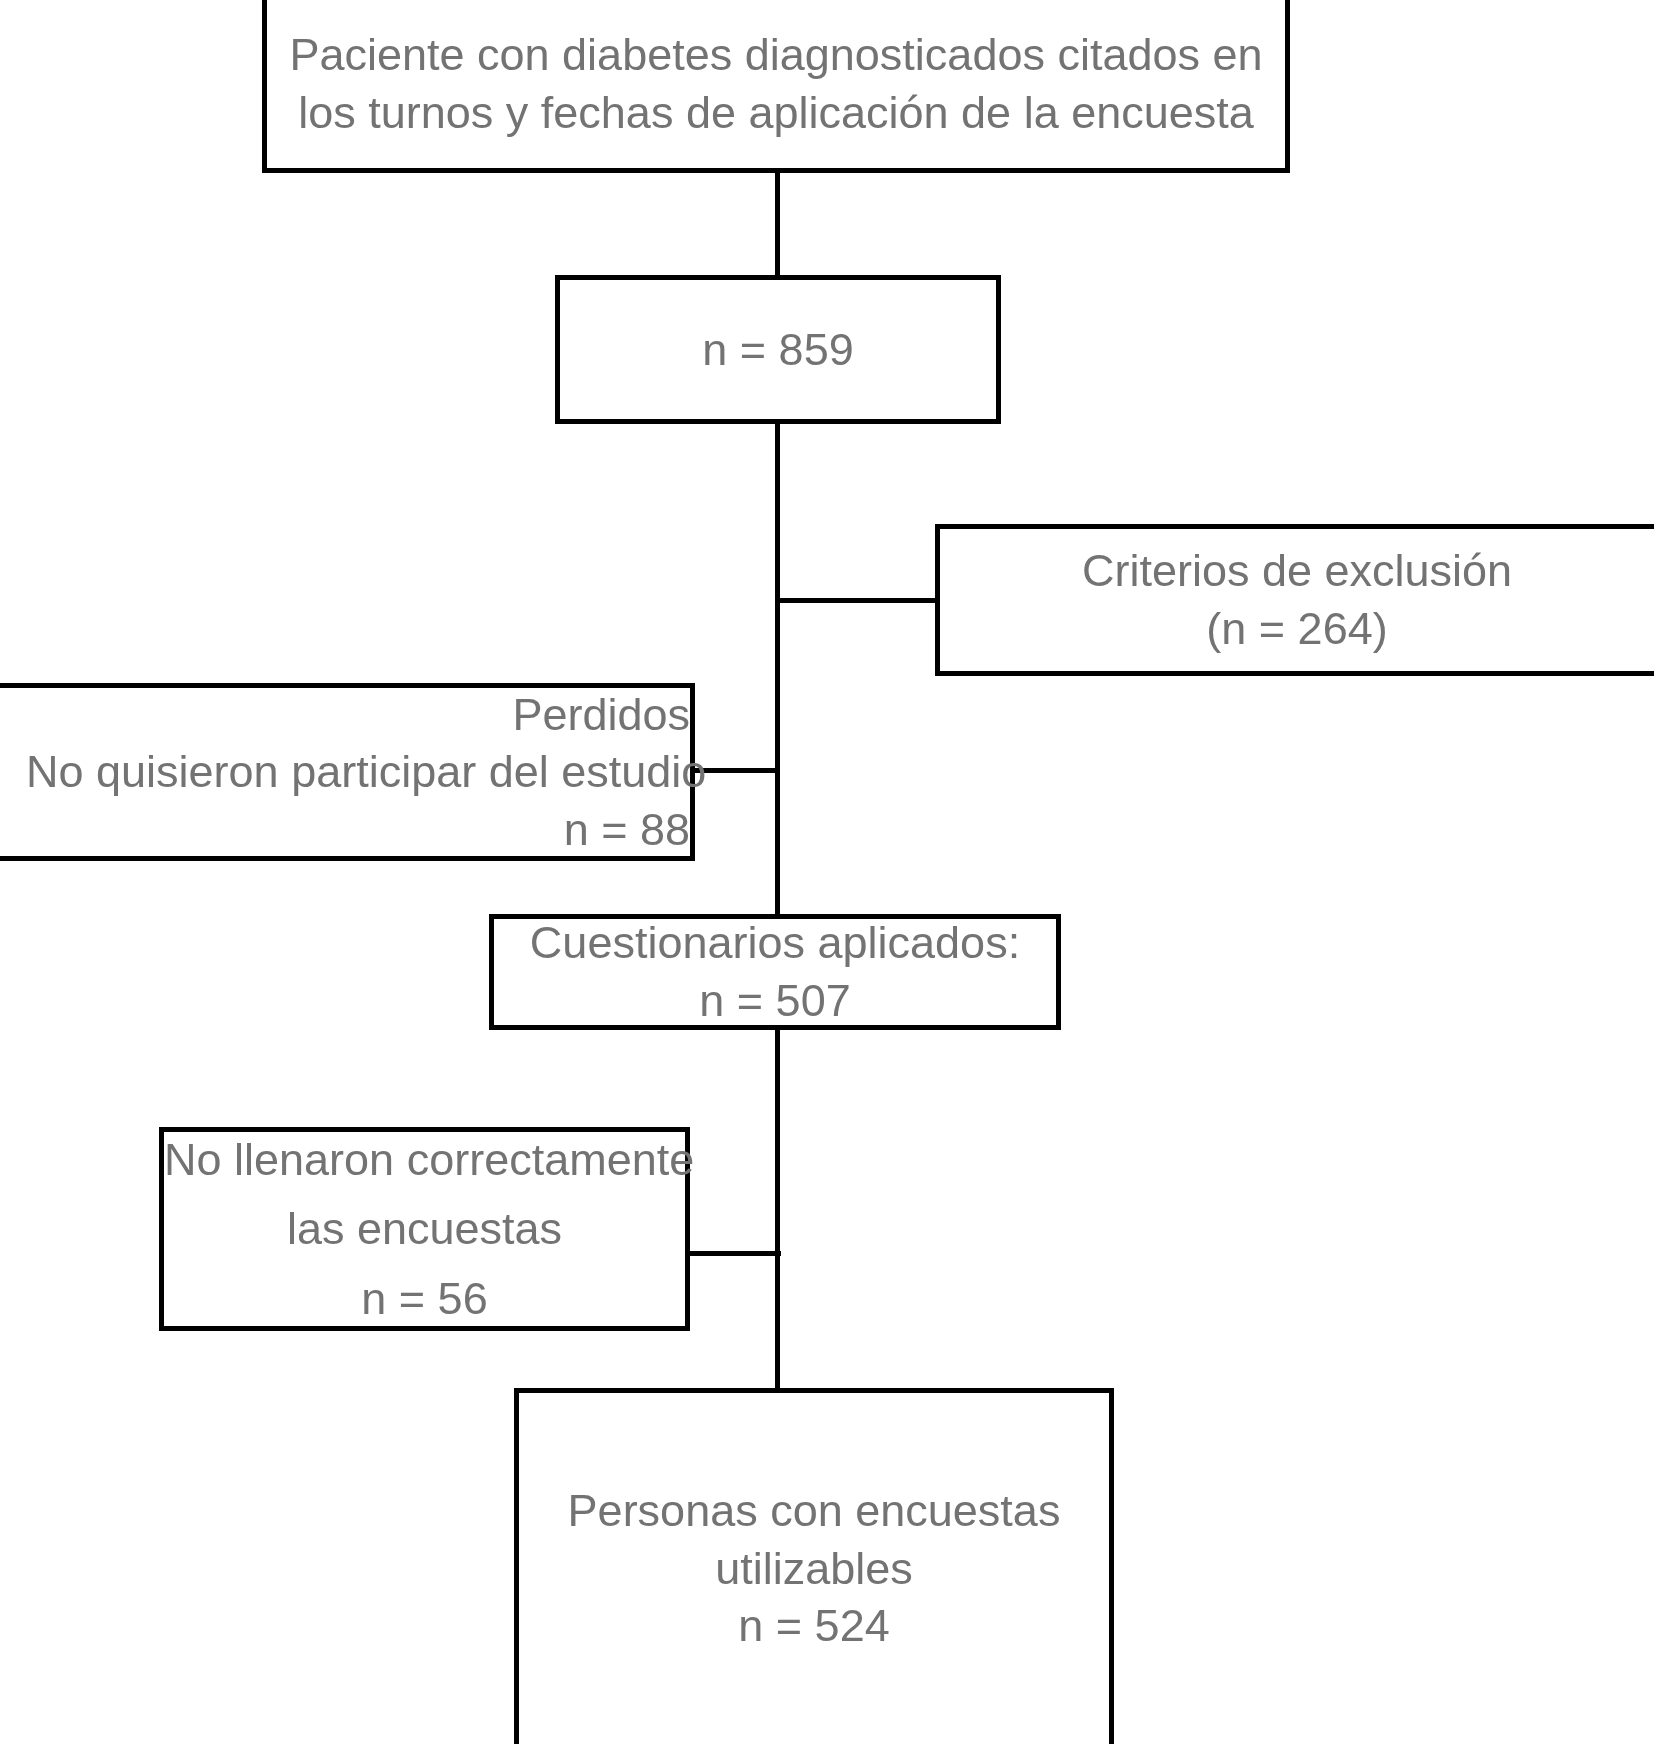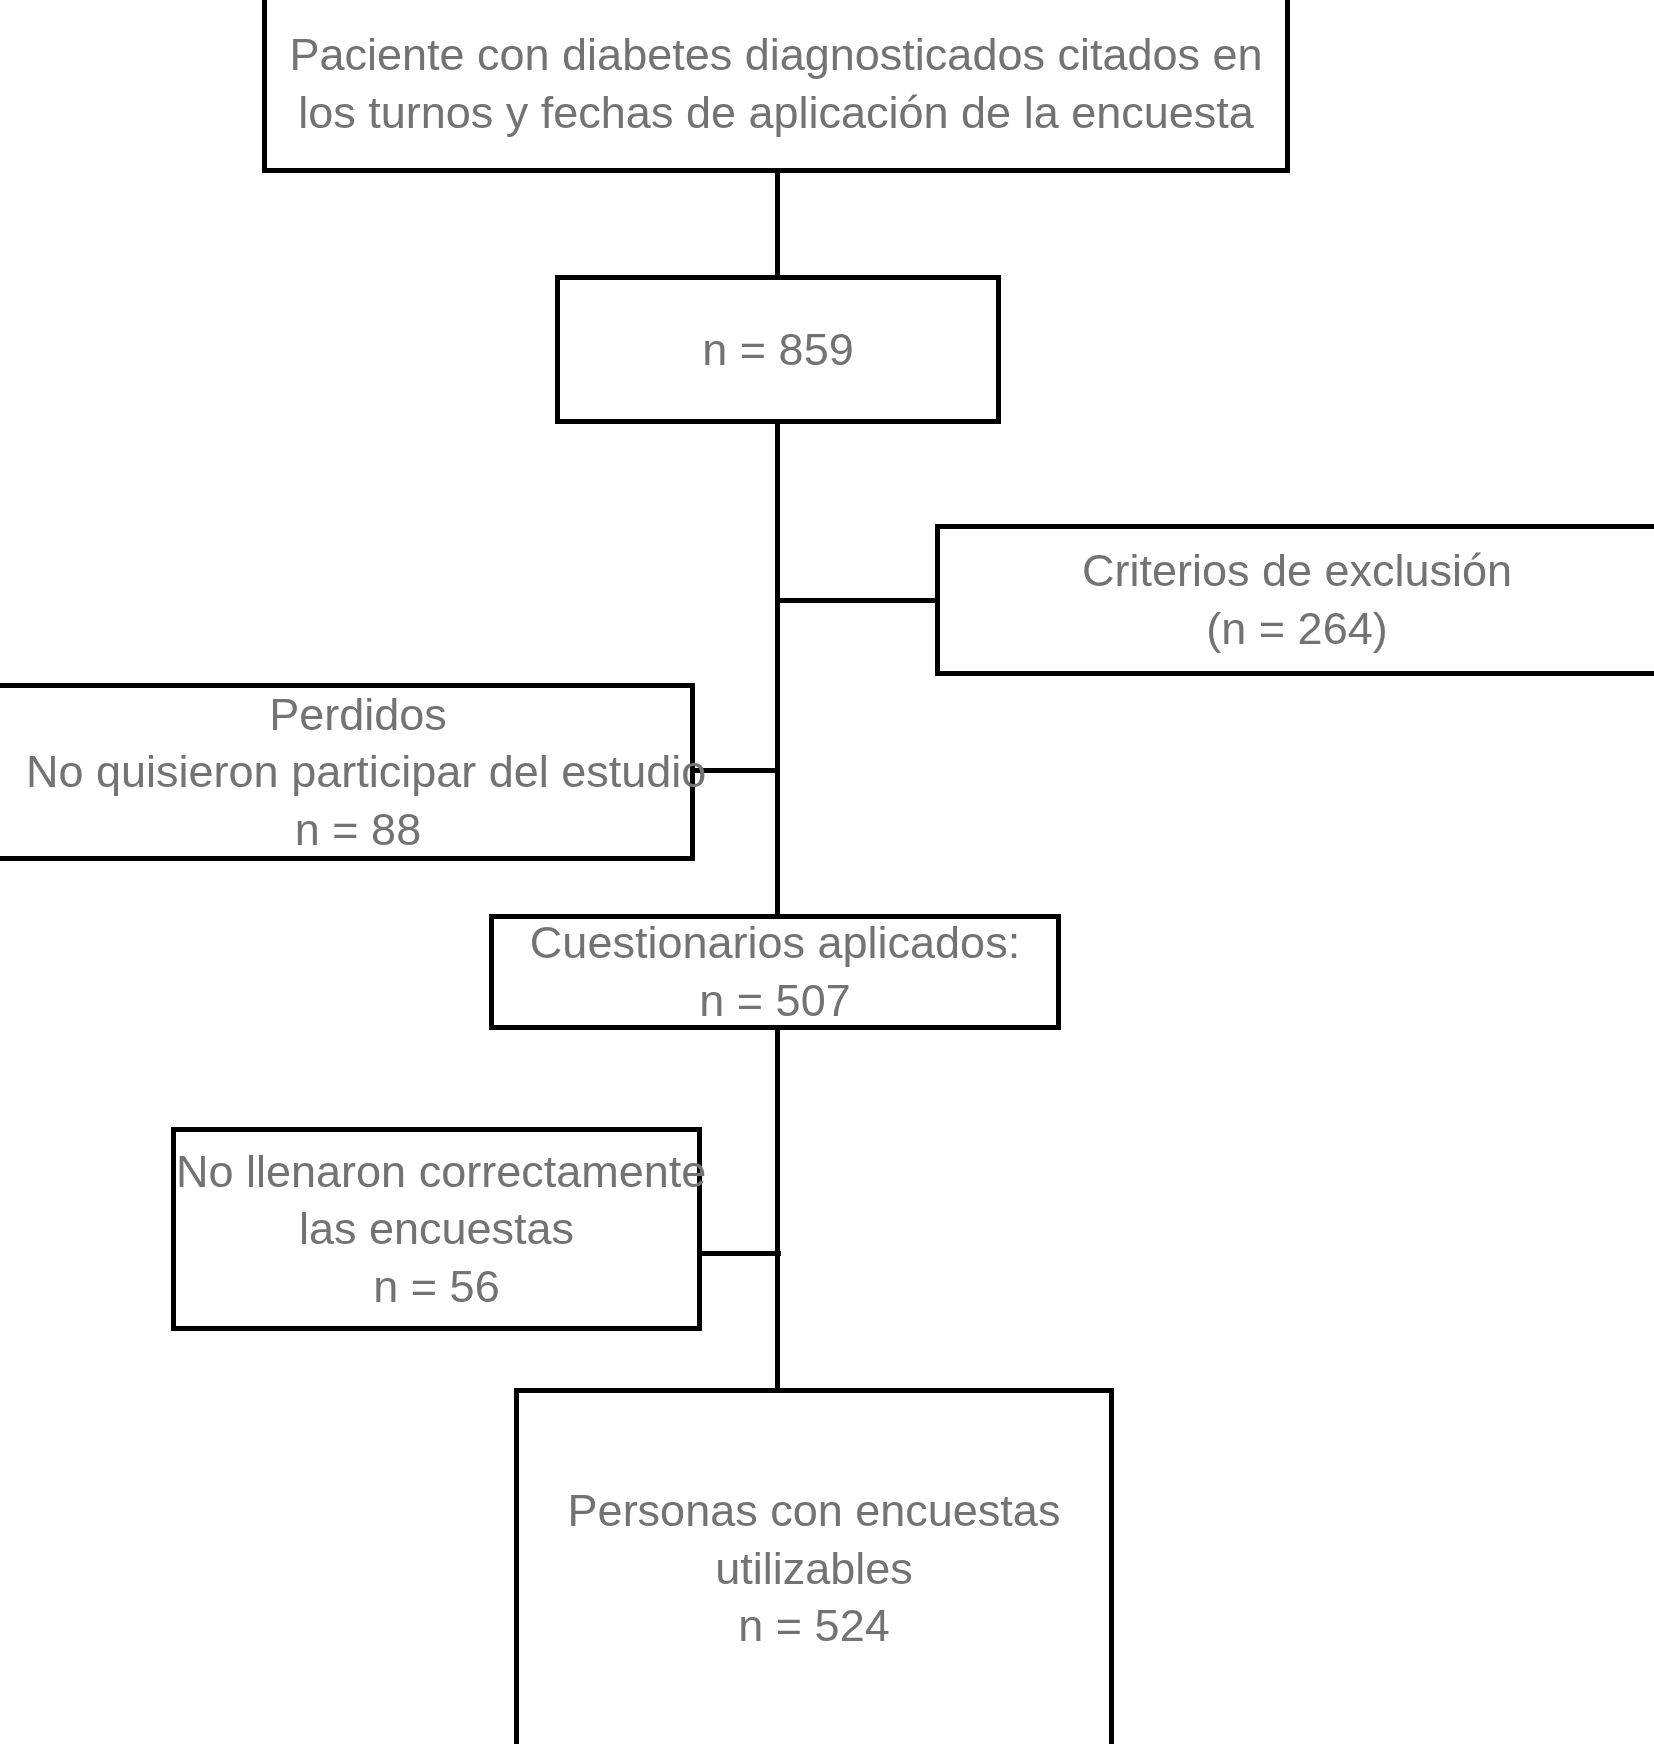--- a/index.html
+++ b/index.html
@@ -25,37 +25,37 @@
     flex-direction: column;
     justify-content: center;
     z-index: 3;
   }
   .node .line {
     font-size: 45px;
     line-height: 1.28;
     white-space: pre;
   }
   .node.center .line { text-align: center; }
-  .node.left .line { text-align: center; padding-left: 26px; }
+  .node.left .line { text-align: right; padding-left: 26px; }
 
   .conn {
     position: absolute;
     background: #000000;
     z-index: 1;
   }
   .vline { width: 5px; }
   .hline { height: 5px; }
 
   
   #node-source      { left: 262px;  top: -5px;   width: 1028px; height: 178px; }
   #node-cedhi       { left: 555px;  top: 275px;  width: 446px;  height: 149px; }
   #node-exclusion   { left: 935px;  top: 524px;  width: 724px;  height: 152px; }
   #node-perdidos    { left: -5px;   top: 683px;  width: 700px;  height: 178px; }
   #node-cuest       { left: 489px;  top: 914px;  width: 572px;  height: 116px; }
-  #node-nollenaron  { left: 171px;  top: 1127px; width: 531px;  height: 204px; }
+  #node-nollenaron  { left: 159px;  top: 1127px; width: 531px;  height: 204px; gap: 12px; }
   #node-final       { left: 514px;  top: 1388px; width: 600px;  height: 361px; }
 </style>
 </head>
 <body>
 
 <div id="canvas">
 
   <div class="conn vline" style="left:775px; top:168px; height:112px;"></div>
 
   <div class="conn vline" style="left:775px; top:419px; height:975px;"></div>

